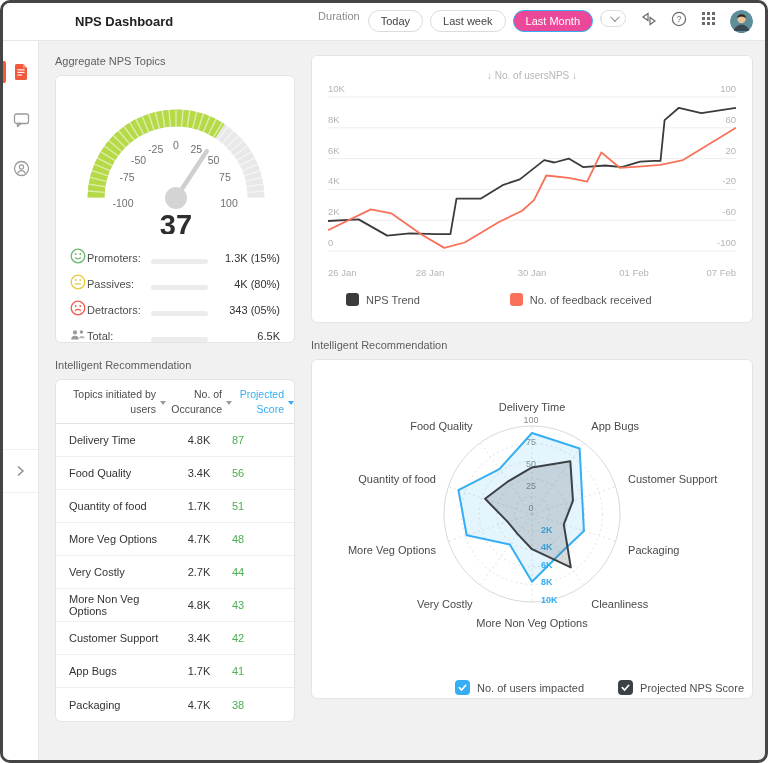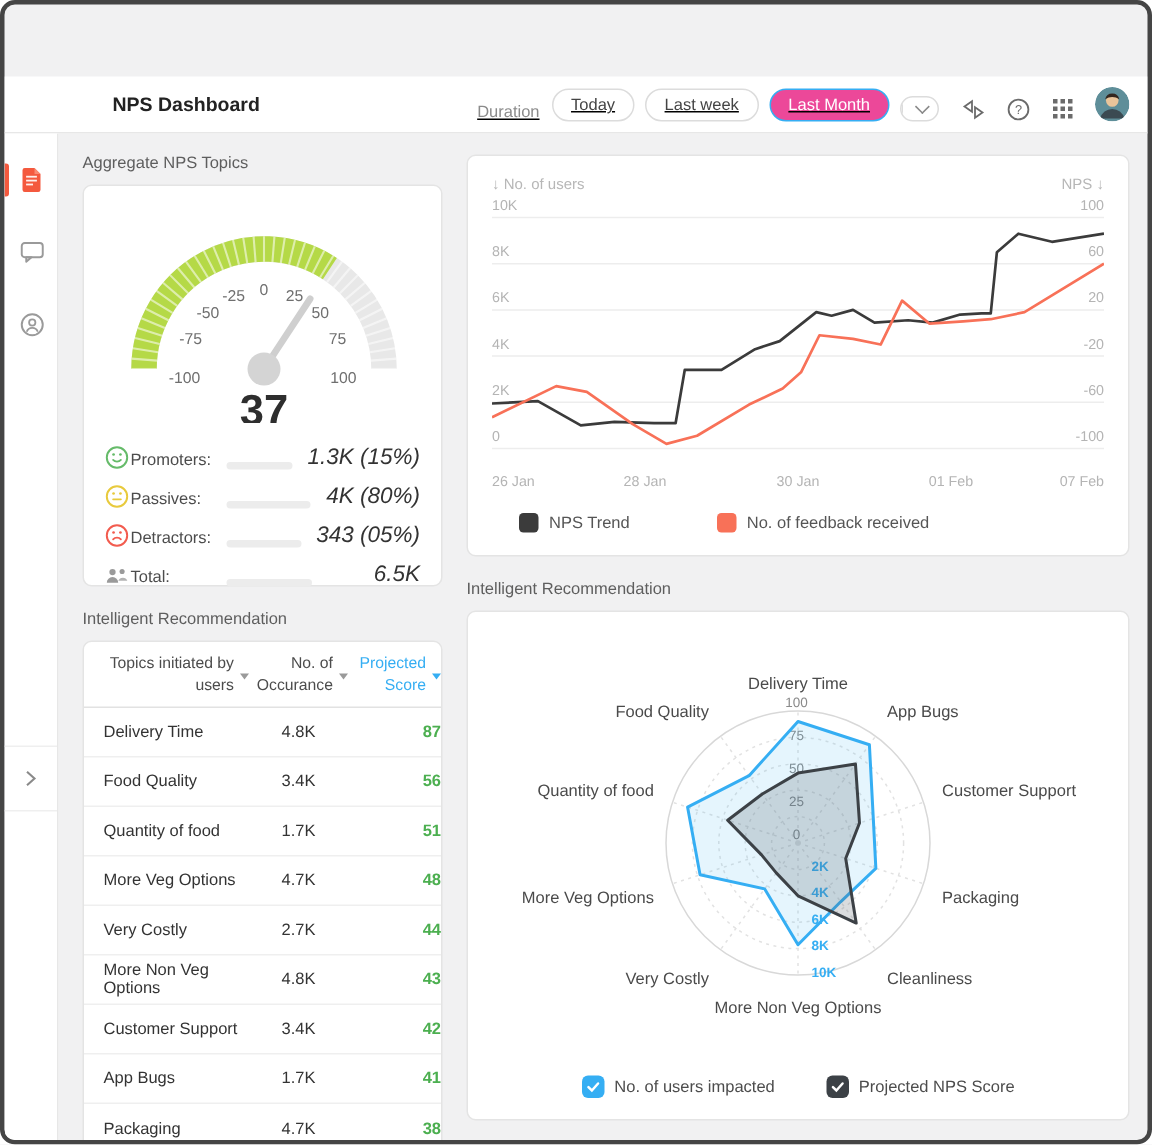--- a/index.html
+++ b/index.html
@@ -2,23 +2,23 @@
 <html><head>
 <meta charset="utf-8">
 <style>
   * { box-sizing: border-box; margin: 0; padding: 0; }
   html,body { width:768px; height:763px; }
   body { font-family: "Liberation Sans", sans-serif; background:#fff; }
   svg { font-family: "Liberation Sans", sans-serif; }
   .window { width:768px; height:763px; border:3px solid #454545; border-radius:10px; overflow:hidden; background:#f1f1f2; display:flex; flex-direction:column; }
 
   
-  .topbar { height:38px; background:#fff; border-bottom:1px solid #e7e7e7; display:flex; align-items:center; flex:0 0 38px;margin-top:48px; }
+  .topbar { height:38px; background:#fff; border-bottom:1px solid #e7e7e7; display:flex; align-items:center; flex:0 0 38px; }
   .app-title { margin-left:72px; font-size:13px; font-weight:bold; color:#222; }
-  .topbar-right { margin-left:auto; display:flex; align-items:flex-end;text-decoration:underline; }
+  .topbar-right { margin-left:auto; display:flex; align-items:flex-start; }
   .duration-label { font-size:11px; color:#8b8b8b; margin-right:8px; }
   .pill { font-size:11px; color:#444; background:#fff; border:1px solid #dcdcdc; border-radius:14px; padding:4px 12px; margin-right:7px; cursor:pointer; white-space:nowrap; }
   .pill.active { background:#ec4899; border-color:#35aef3; color:#fff; }
   .custom-range { display:flex; align-items:center; border:1px solid #dcdcdc; border-radius:14px; margin-right:14px; overflow:hidden; }
   .custom-range .cr-label { font-size:11px; color:#444; padding:4px 10px; }
   .custom-range .cr-div { width:1px; align-self:stretch; background:#dcdcdc; }
   .custom-range .cr-chev { padding:4px 8px; display:flex; align-items:center; }
   .chev { width:7px; height:7px; border-right:1.5px solid #888; border-bottom:1.5px solid #888; transform:rotate(45deg) translateY(-2px); }
   .tb-icon { width:17px; height:17px; margin-right:13px; display:flex; align-items:center; justify-content:center; color:#666; }
   .avatar { width:23px; height:23px; border-radius:50%; overflow:hidden; margin-right:12px; flex:0 0 23px; }
@@ -37,45 +37,45 @@
   .card { background:#fff; border:1px solid #e4e4e4; border-radius:6px; }
 
   
   .gauge-card { height:268px; padding:8px 10px; }
   .stats { padding:0 4px; }
   .stat-row { display:flex; align-items:flex-end; height:26px; }
   .stat-icon { width:17px; display:flex; align-items:center; }
   .stat-label { font-size:11px; color:#4c4c4c; width:64px; }
   .stat-track { flex:1; height:5px; background:#ececec; border-radius:3px; overflow:hidden; margin-right:10px; }
   .stat-fill { height:5px; border-radius:3px; }
-  .stat-value { font-size:15px; color:#333; min-width:62px; text-align:right;font-style:italic; }
+  .stat-value { font-size:11px; color:#333; min-width:62px; text-align:right; }
 
   
   .table-card { overflow:hidden; }
   .t-header { display:grid; grid-template-columns:110px 66px 62px; border-bottom:1px solid #e2e2e2; padding:7px 0; min-height:44px; align-items:center; }
   .t-h-cell { display:flex; align-items:center; justify-content:center; gap:4px; font-size:10.5px; color:#4c4c4c; text-align:right; line-height:1.35; cursor:pointer; }
   .t-h-cell.accent { color:#35aef3; }
   .caret { width:0; height:0; border-left:3.5px solid transparent; border-right:3.5px solid transparent; border-top:4.5px solid #9a9a9a; margin-top:2px; flex:0 0 auto; }
   .caret.blue { border-top-color:#35aef3; }
   .t-row { display:grid; grid-template-columns:110px 66px 62px; border-bottom:1px solid #efefef; height:33px; align-items:center; }
   .t-row:last-child { border-bottom:none; }
   .t-topic { font-size:11px; color:#333; padding-left:13px; }
   .t-occ { font-size:11px; color:#333; text-align:center; }
-  .t-score { font-size:11px; color:#4caf50; font-weight:bold; text-align:right; }
+  .t-score { font-size:11px; color:#4caf50; font-weight:normal; text-align:left; }
 
   
   .trend-card { height:268px; padding:14px 16px 10px 16px; }
-  .axis-heads { display:flex; justify-content:space-between; font-size:10px; color:#b7b7b7; margin-bottom:2px; }
-  .legend-row { display:flex; align-items:center; margin-top:8px; margin-left:18px; gap:58px;text-align:center; }
+  .axis-heads { display:flex; justify-content:center; font-size:10px; color:#b7b7b7; margin-bottom:2px; }
+  .legend-row { display:flex; align-items:center; margin-top:8px; margin-left:18px; gap:90px;text-align:center; }
   .legend-item { display:flex; align-items:center; gap:7px; font-size:11px; color:#555; }
   .legend-swatch { width:13px; height:13px; border-radius:3px; }
 
   
   .radar-card { height:340px; padding:12px 8px 10px 8px; }
-  .radar-legend { display:flex; justify-content:center; gap:34px; margin-top:0; }
+  .radar-legend { display:flex; justify-content:flex-end; gap:34px; margin-top:12px; }
   .check-item { display:flex; align-items:center; gap:7px; font-size:11px; color:#4c4c4c; cursor:pointer; }
   .checkbox { width:15px; height:15px; border-radius:4px; display:flex; align-items:center; justify-content:center; }
 </style>
 </head>
 <body>
 
 <div class="window">
 
   <div class="topbar">
     <div class="app-title">NPS Dashboard</div>

